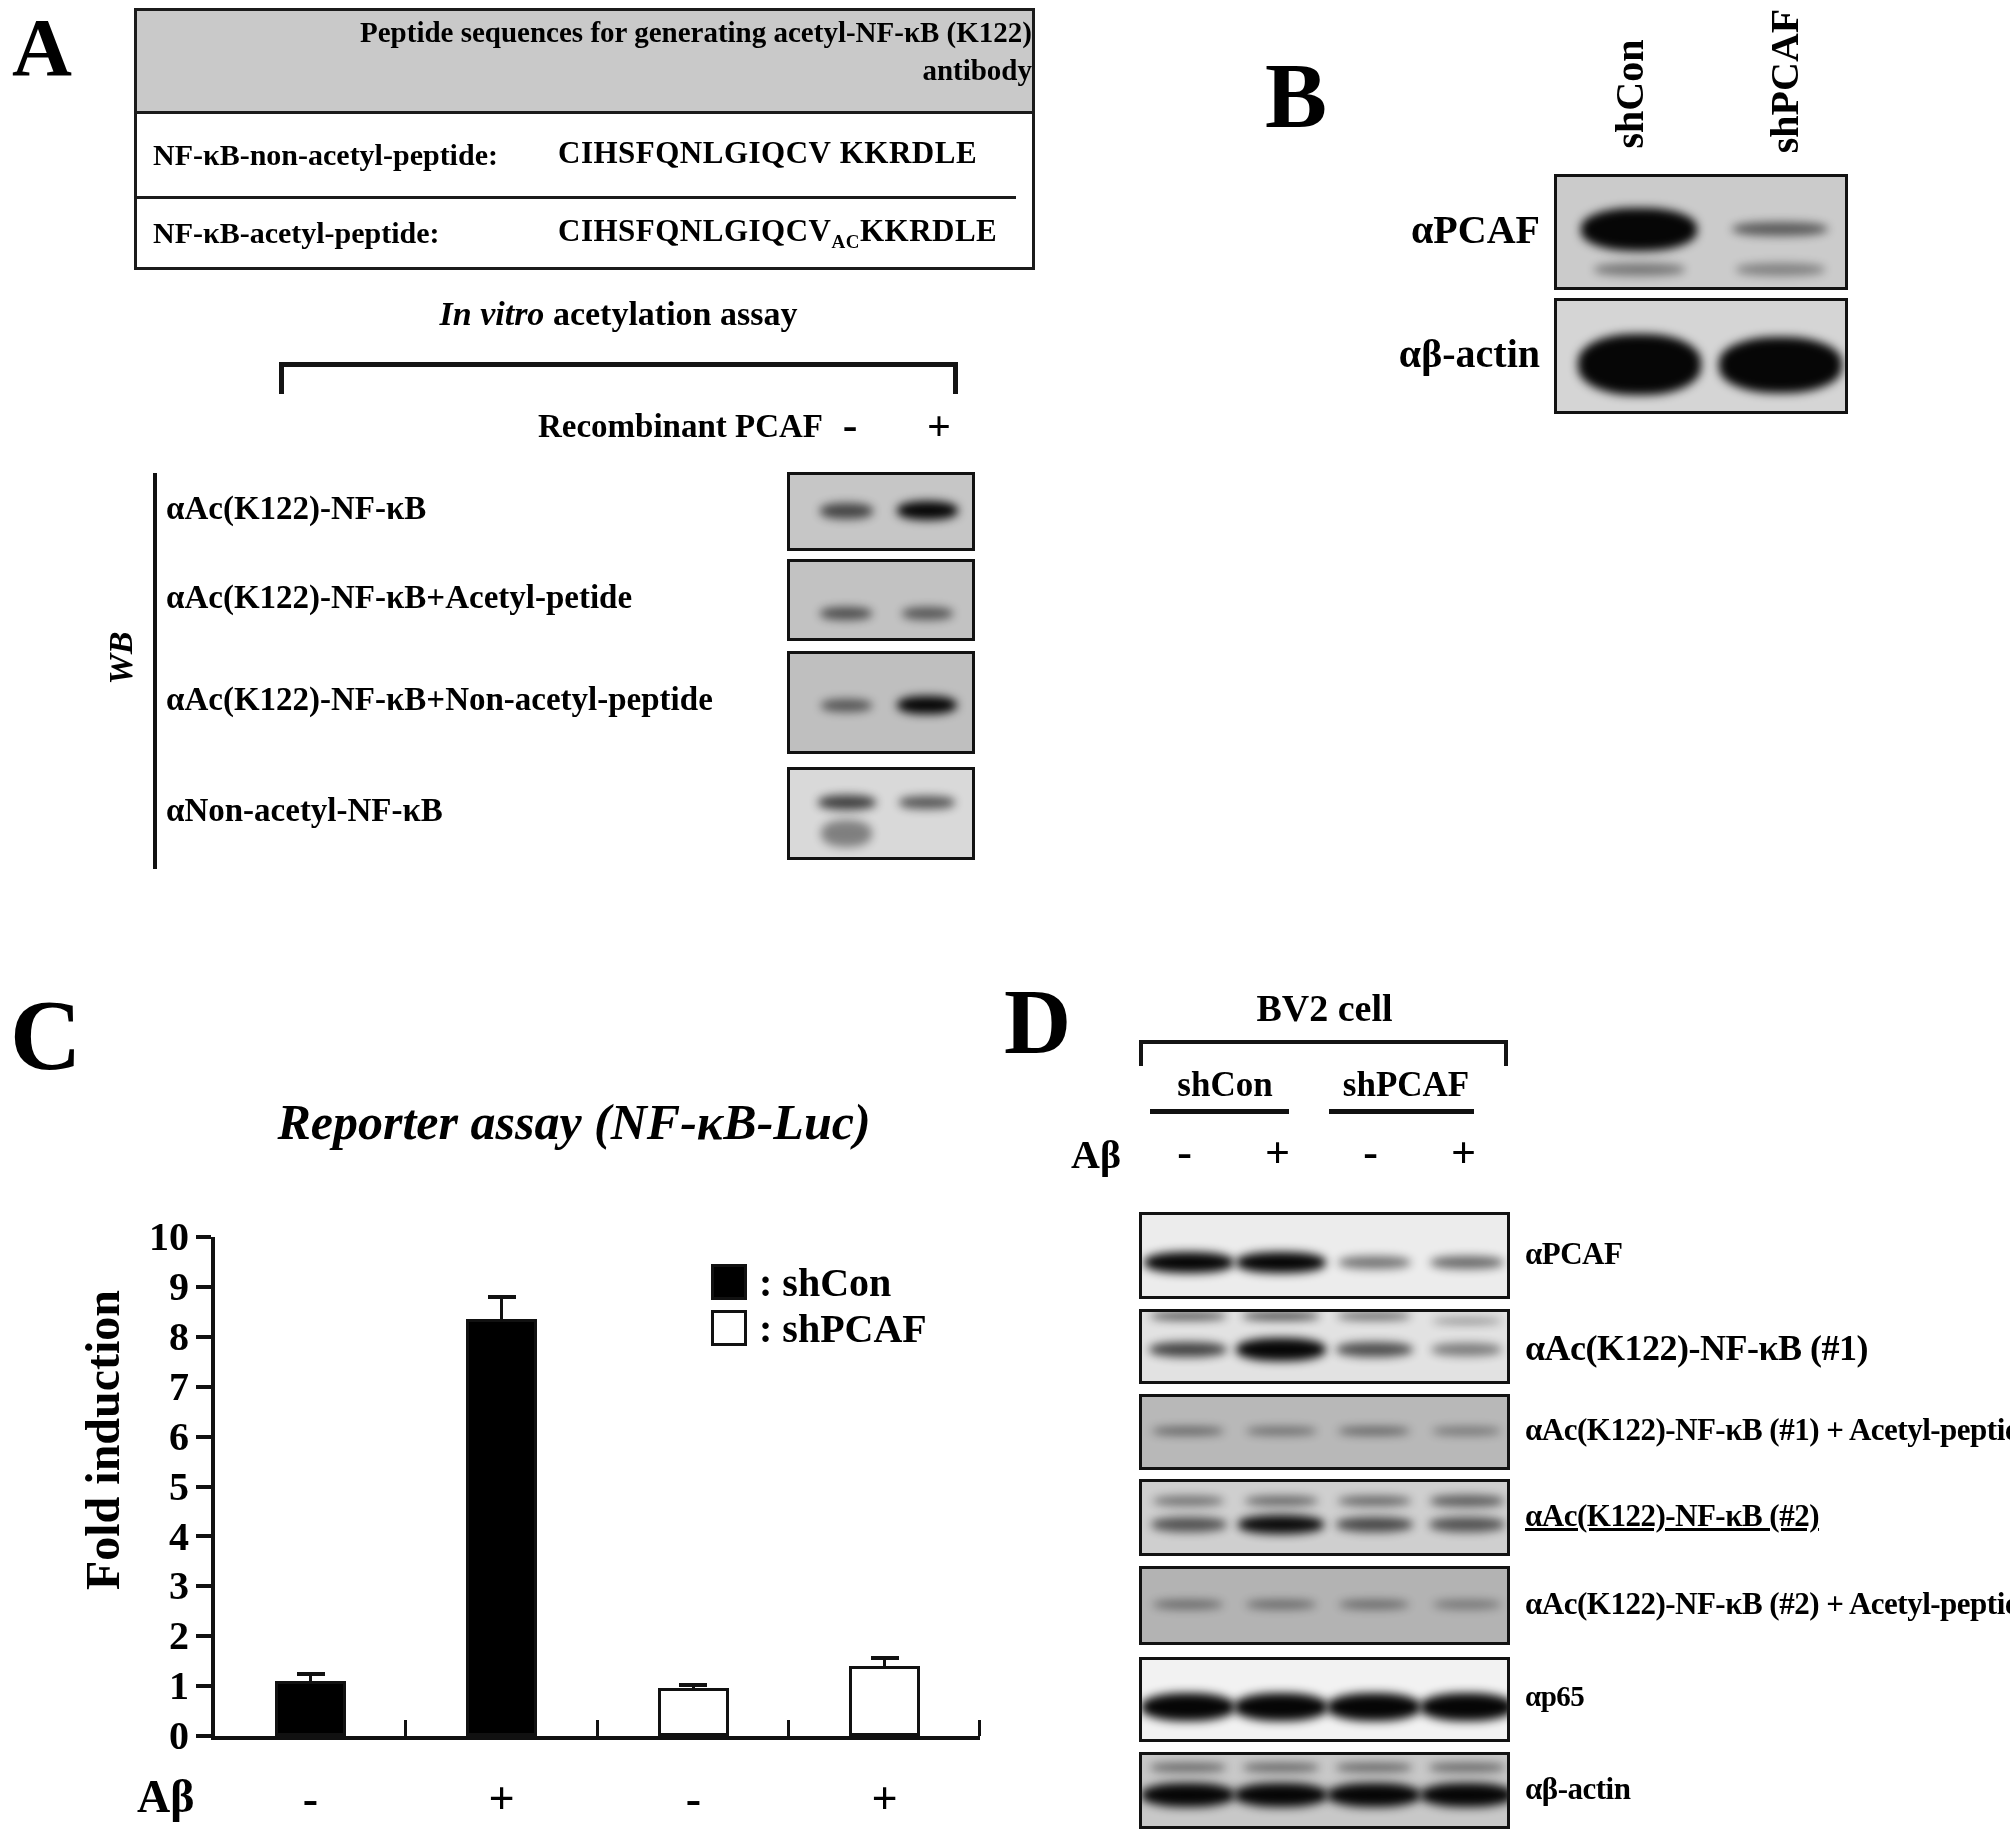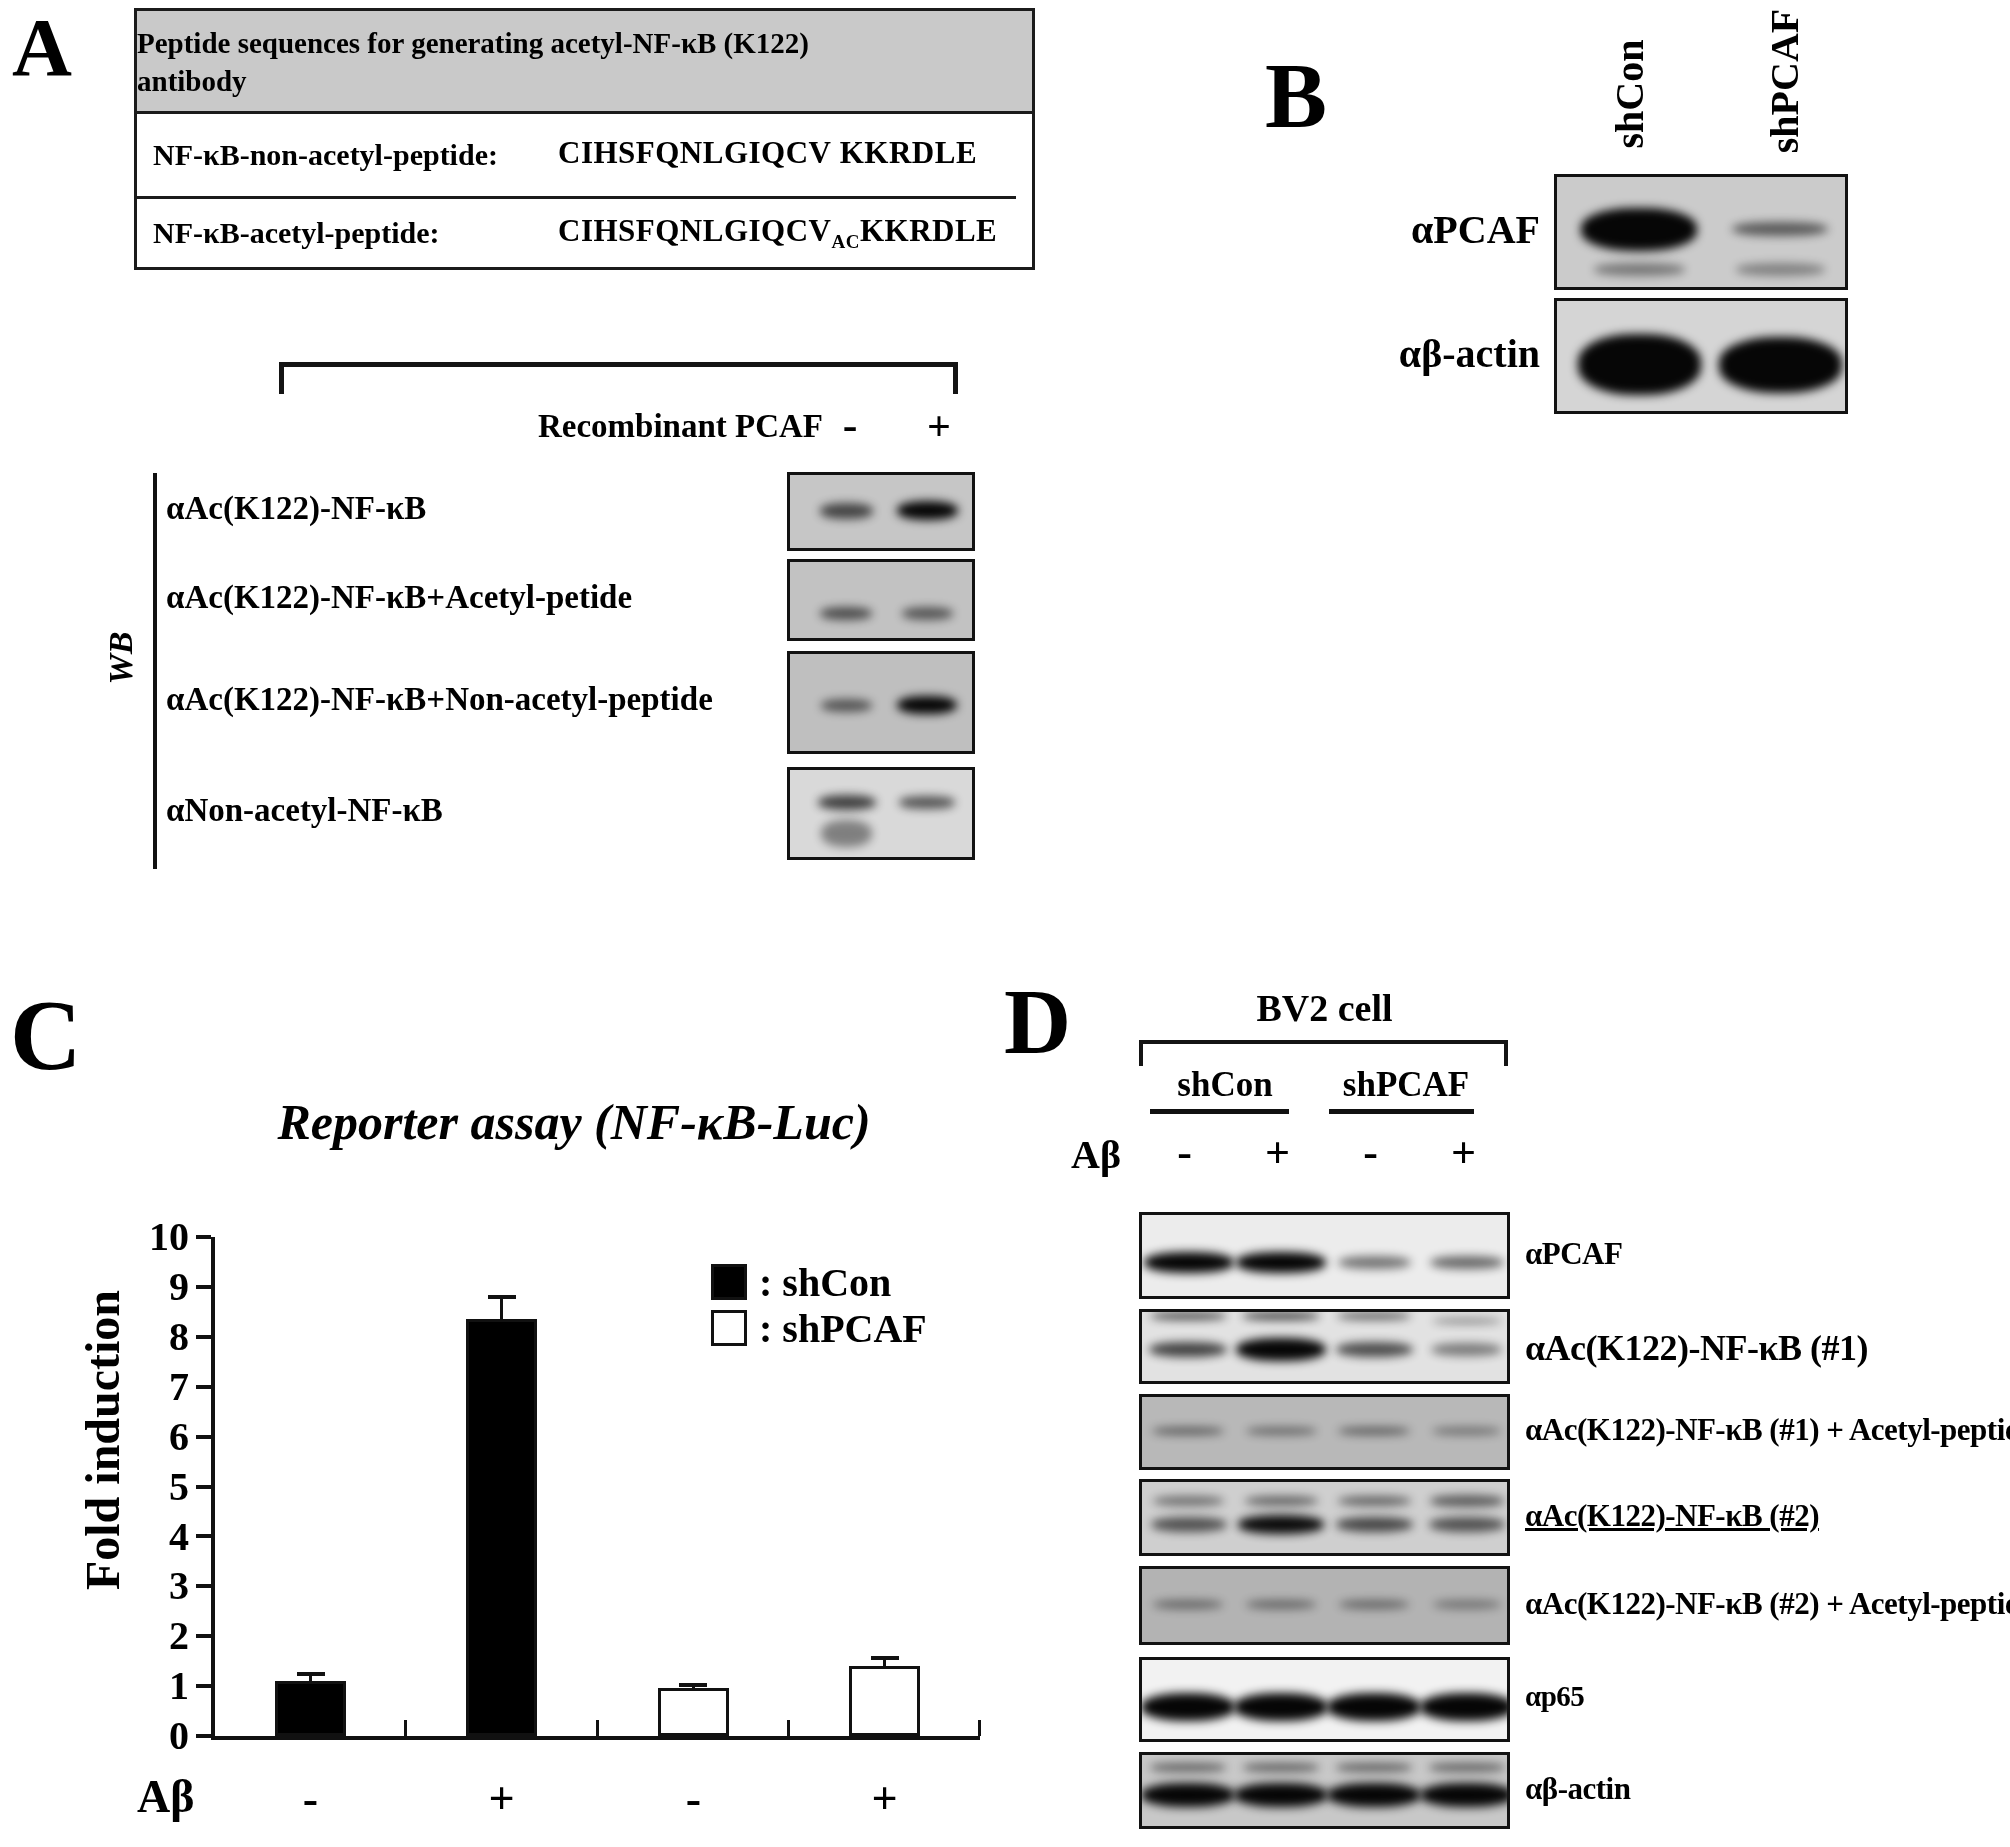--- a/index.html
+++ b/index.html
@@ -6,22 +6,22 @@
   .fig { position:relative; width:2011px; height:1847px; background:#fff;
          font-family:"Liberation Serif", serif; color:#000; overflow:hidden; }
   .abs { position:absolute; }
   .b { font-weight:bold; }
   .plabel { position:absolute; font-weight:bold; line-height:0.9; font-family:"Liberation Serif", serif; }
 
   
   .tableA { position:absolute; left:134px; top:8px; width:901px; height:262px;
             border:3px solid #1b1b1b; box-sizing:border-box; background:#fff; }
   .thead  { position:absolute; left:0; right:0; top:0; height:103px; background:#c9c9c9;
-            border-bottom:3px solid #1b1b1b; text-align:left; font-weight:bold;
-            font-size:29px; line-height:38px; padding-top:13px; box-sizing:border-box; }
+            border-bottom:3px solid #1b1b1b; text-align:right; font-weight:bold;
+            font-size:29px; line-height:38px; padding-top:2px; box-sizing:border-box; }
   .trow   { position:absolute; left:0; right:16px; font-weight:bold; }
   .trow .tname { position:absolute; left:16px; top:50%; transform:translateY(-50%);
                  font-size:30px; white-space:nowrap; }
   .trow .tseq  { position:absolute; left:421px; top:50%; transform:translateY(-50%);
                  font-size:31px; white-space:nowrap; letter-spacing:0.5px; }
   .tseq sub { font-size:19px; }
 
   .bracket { position:absolute; border:5px solid #141414; border-bottom:none; box-sizing:border-box; }
 
   .blot { position:absolute; border:3px solid #121212; box-sizing:border-box; overflow:hidden; }
@@ -62,20 +62,23 @@
     <div class="trow" style="top:103px; height:82px; border-bottom:3px solid #1b1b1b;">
       <span class="tname">NF-κB-non-acetyl-peptide:</span>
       <span class="tseq"><span>CIHSFQNLGIQCV</span><sub></sub><span> KKRDLE</span></span>
     </div>
     <div class="trow" style="top:188px; bottom:0;">
       <span class="tname">NF-κB-acetyl-peptide:</span>
       <span class="tseq"><span>CIHSFQNLGIQCV</span><sub>AC</sub><span>KKRDLE</span></span>
     </div>
   </div>
 
+  <div class="abs b" style="left:277px; top:295px; width:683px; text-align:center; font-size:34px;">
+    <span style="font-style:italic">In vitro</span><span> acetylation assay</span>
+  </div>
 
   <div class="bracket" style="left:279px; top:362px; width:679px; height:32px;"></div>
 
   <div class="abs b" style="left:475px; top:408px; width:348px; text-align:right; font-size:33px; white-space:nowrap;">Recombinant PCAF</div>
   <div class="abs b" style="left:830px; top:400px; width:40px; text-align:center; font-size:44px;">-</div>
   <div class="abs b" style="left:919px; top:402px; width:40px; text-align:center; font-size:42px;">+</div>
 
   <div class="abs" style="left:153px; top:473px; width:4px; height:396px; background:#111;"></div>
   <div class="vtext" style="left:121px; top:658px; font-size:34px; font-style:italic;">WB</div>
 

